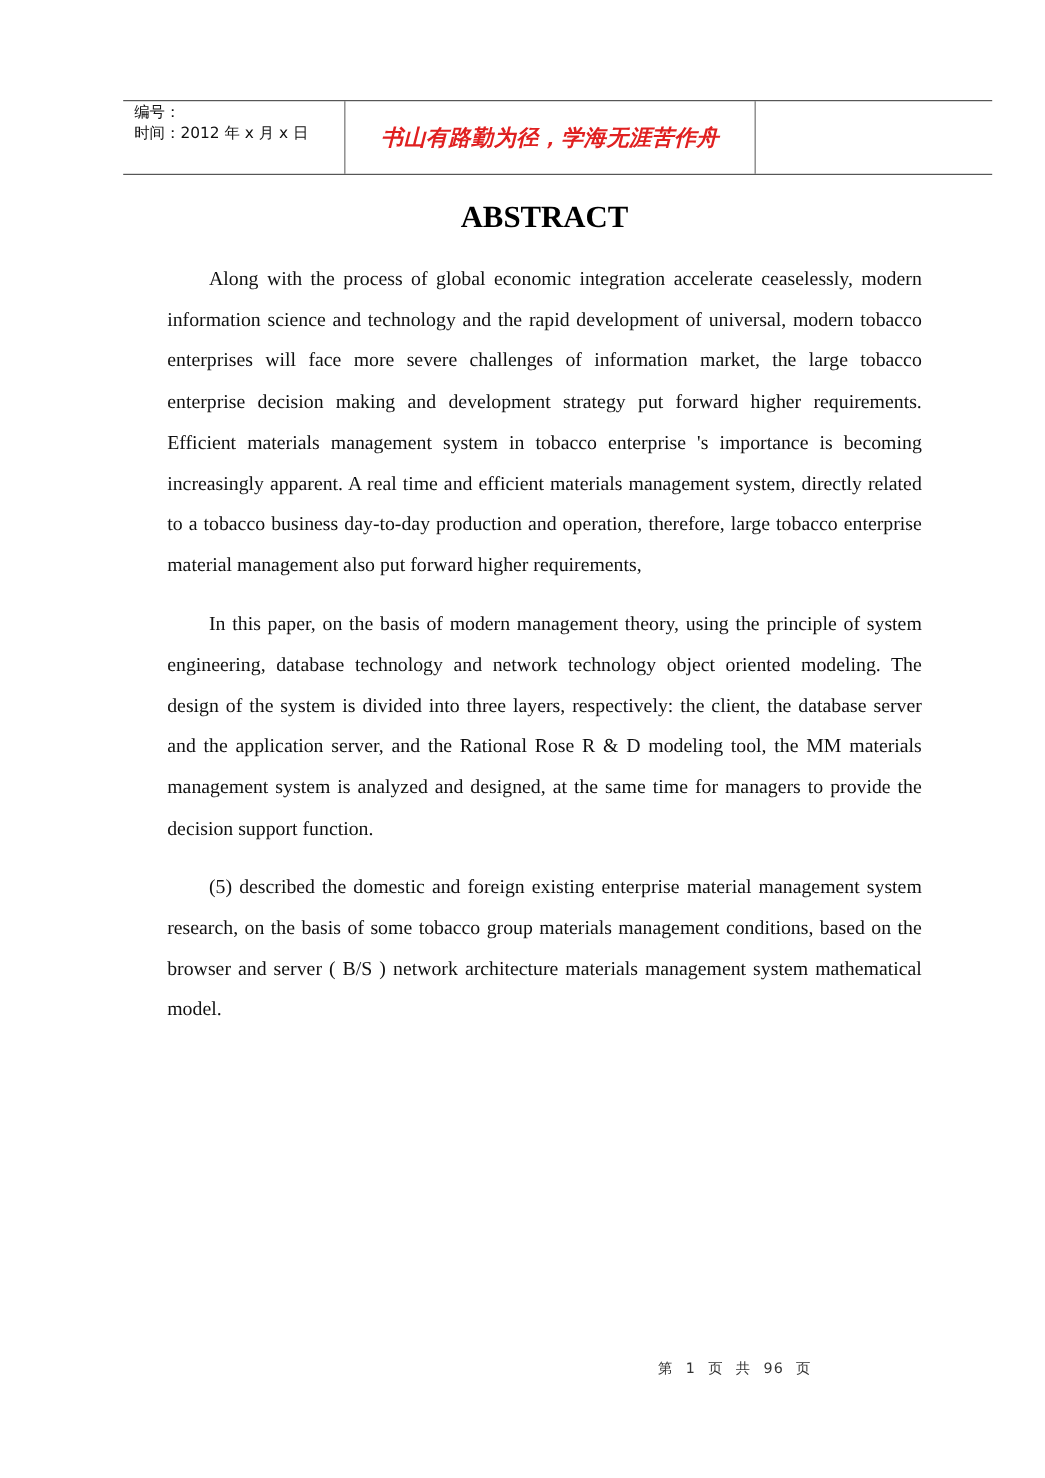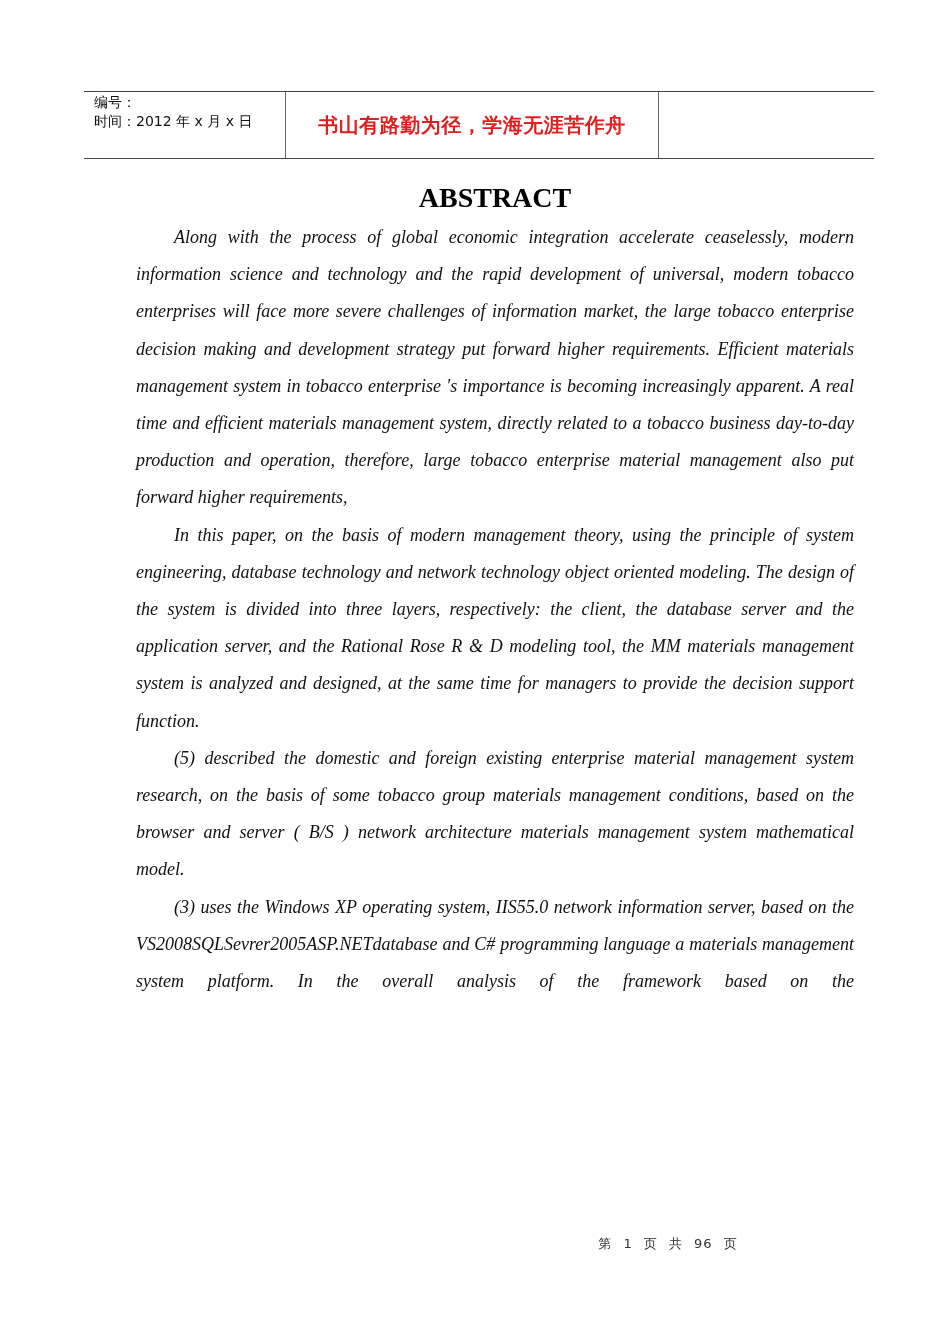--- a/index.html
+++ b/index.html
@@ -1,39 +1,39 @@
 <!DOCTYPE html>
 <html><head>
 <meta charset="utf-8">
 <style>
   html, body { margin: 0; padding: 0; background: #ffffff; }
   body { width: 950px; height: 1344px; position: relative; overflow: hidden; }
   .header-table {
-    position: absolute; left: 84px; top: 91px; width: 790px; height: 66px;
+    position: absolute; left: 112px; top: 91px; width: 790px; height: 66px;
     border-top: 1px solid #444; border-bottom: 1px solid #444;
     display: flex;
   }
   .hcell { height: 100%; box-sizing: border-box; position: relative; }
   .hcell.left { width: 202px; border-right: 1px solid #666; padding: 1px 0 0 10px;
     font-family: "DejaVu Sans", sans-serif; font-size: 14px; color: #111; line-height: 19px; }
   .hcell.mid { width: 373px; border-right: 1px solid #666;
     display: flex; align-items: center; justify-content: center;
-    font-family: "DejaVu Sans", sans-serif; font-size: 20px; font-weight: bold; color: #e02020; letter-spacing: 0.5px; }
+    font-family: "DejaVu Sans", sans-serif; font-size: 20px; font-weight: bold; color: #e02020; letter-spacing: 0.5px; font-style: italic; }
   .hcell.right { flex: 1; display: flex; align-items: center; padding-left: 10px;
     font-family: "DejaVu Sans", sans-serif; font-size: 14px; color: #111; }
   .title {
     position: absolute; top: 182px; left: 0; width: 990px; text-align: center;
     font-family: "Liberation Serif", serif; font-weight: bold; font-size: 28px; color: #000;
   }
   .body-text {
     position: absolute; left: 136px; top: 219px; width: 718px;
     font-family: "Liberation Serif", serif; font-size: 18px; color: #111;
     line-height: 37.2px;
   }
-  .body-text p { margin: 0; text-align: justify; text-indent: 38px; font-style: italic; }
+  .body-text p { margin: 16px; text-align: justify; text-indent: 38px; }
   .footer {
     position: absolute; top: 1235px; left: 0; width: 1336px; text-align: center;
     font-family: "DejaVu Sans", sans-serif; font-size: 13px; color: #333; word-spacing: 6px; letter-spacing: 1px;
   }
 </style>
 </head>
 <body>
 
 <div class="header-table">
   <div class="hcell left">
@@ -44,16 +44,15 @@
     <span>书山有路勤为径，学海无涯苦作舟</span>
   </div>
 </div>
 
 <div class="title">ABSTRACT</div>
 
 <div class="body-text">
   <p>Along with the process of global economic integration accelerate ceaselessly, modern information science and technology and the rapid development of universal, modern tobacco enterprises will face more severe challenges of information market, the large tobacco enterprise decision making and development strategy put forward higher requirements. Efficient materials management system in tobacco enterprise 's importance is becoming increasingly apparent. A real time and efficient materials management system, directly related to a tobacco business day-to-day production and operation, therefore, large tobacco enterprise material management also put forward higher requirements,</p>
   <p>In this paper, on the basis of modern management theory, using the principle of system engineering, database technology and network technology object oriented modeling. The design of the system is divided into three layers, respectively: the client, the database server and the application server, and the Rational Rose R &amp; D modeling tool, the MM materials management system is analyzed and designed, at the same time for managers to provide the decision support function.</p>
   <p>(5) described the domestic and foreign existing enterprise material management system research, on the basis of some tobacco group materials management conditions, based on the browser and server ( B/S ) network architecture materials management system mathematical model.</p>
-  <p style="text-align-last: justify;">(3) uses the Windows XP operating system, IIS55.0 network information server, based on the VS2008SQLSevrer2005ASP.NETdatabase and C# programming language a materials management system platform. In the overall analysis of the framework based on the</p>
 </div>
 
 <div class="footer">第 1 页 共 96 页</div>
 
 </body></html>

